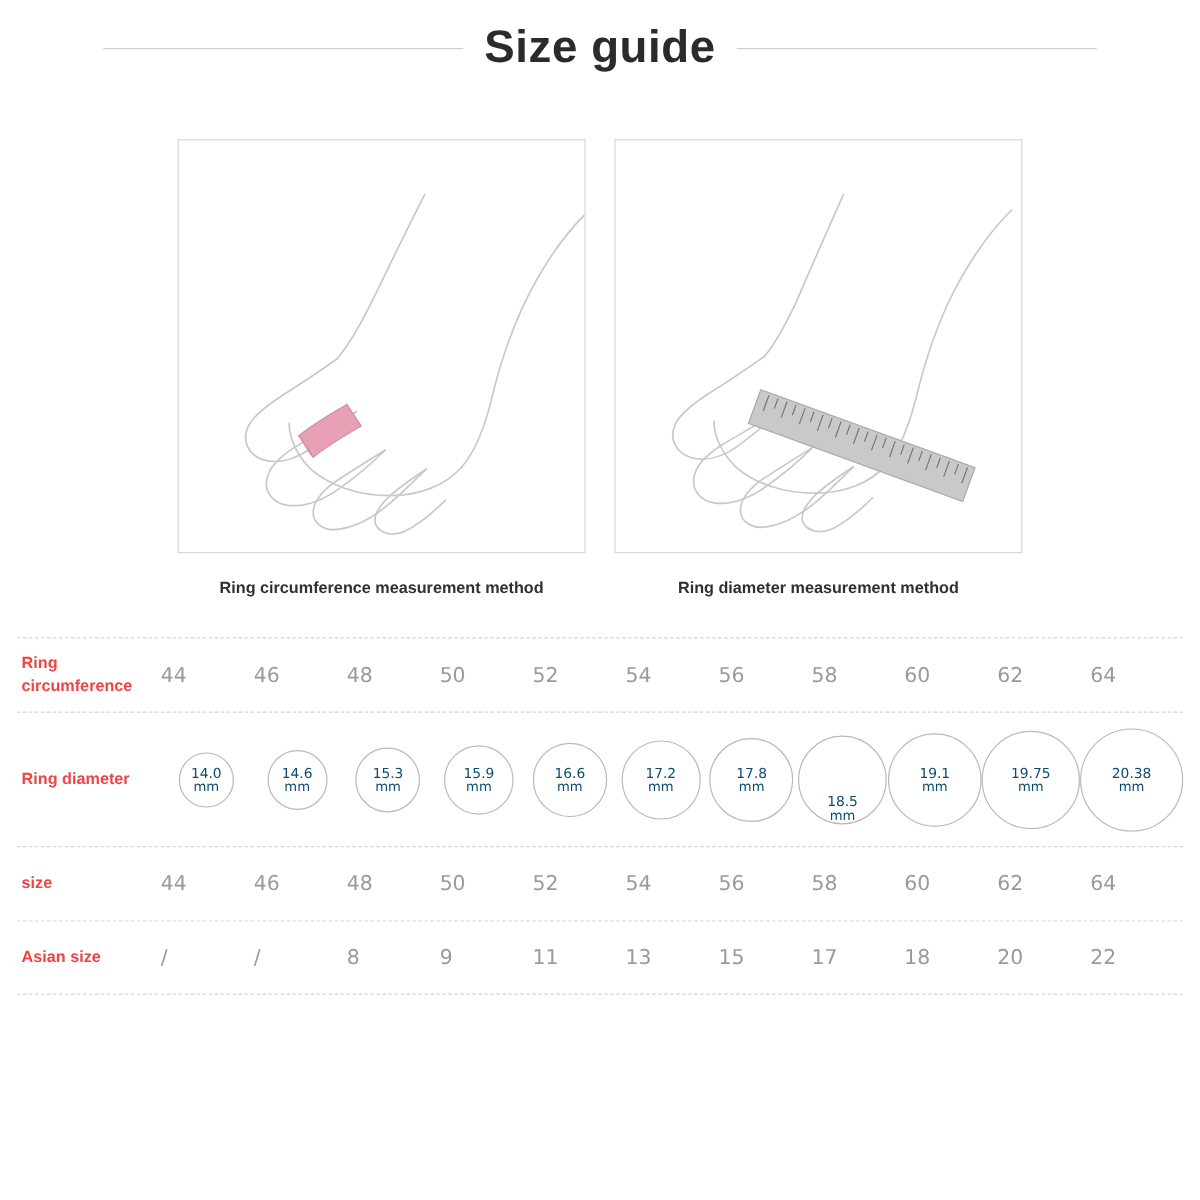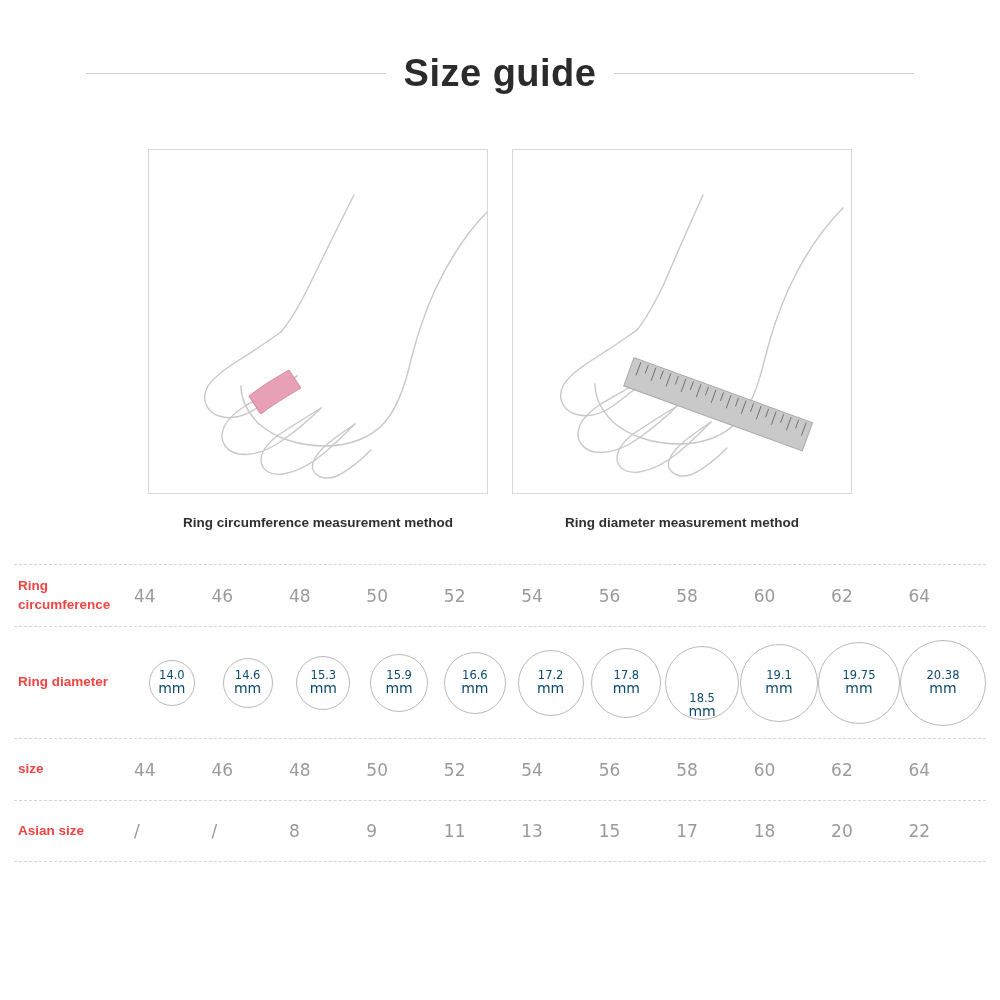--- a/index.html
+++ b/index.html
@@ -14,21 +14,21 @@
     width: 1000px; height: 1000px;
     overflow: hidden;
   }
 
   
   .title-row {
     display: flex;
     align-items: center;
     justify-content: center;
     gap: 18px;
-    padding-top: 52px;
+    padding-top: 19px;
   }
   .title-rule {
     height: 1px;
     background: #cfcfcf;
     width: 300px;
   }
   .title-text {
     font-size: 38px;
     font-weight: bold;
     color: #2b2b2b;
@@ -104,21 +104,21 @@
     border-radius: 50%;
     display: flex;
     flex-direction: column;
     align-items: center;
     justify-content: center;
     color: #0c4a6e;
     font-family: "DejaVu Sans", sans-serif;
     line-height: 1.05;
   }
   .circle .v { font-size: 11.5px; }
-  .circle .u { font-size: 14px; }
+  .circle .u { font-size: 11px; }
 
   .row-size .cell, .row-asian .cell { font-size: 17px; }
   .row-asian .cell { color: #9a9a9a; }
 </style>
 </head>
 <body>
 
 <div class="page">
 
   <div class="title-row">

